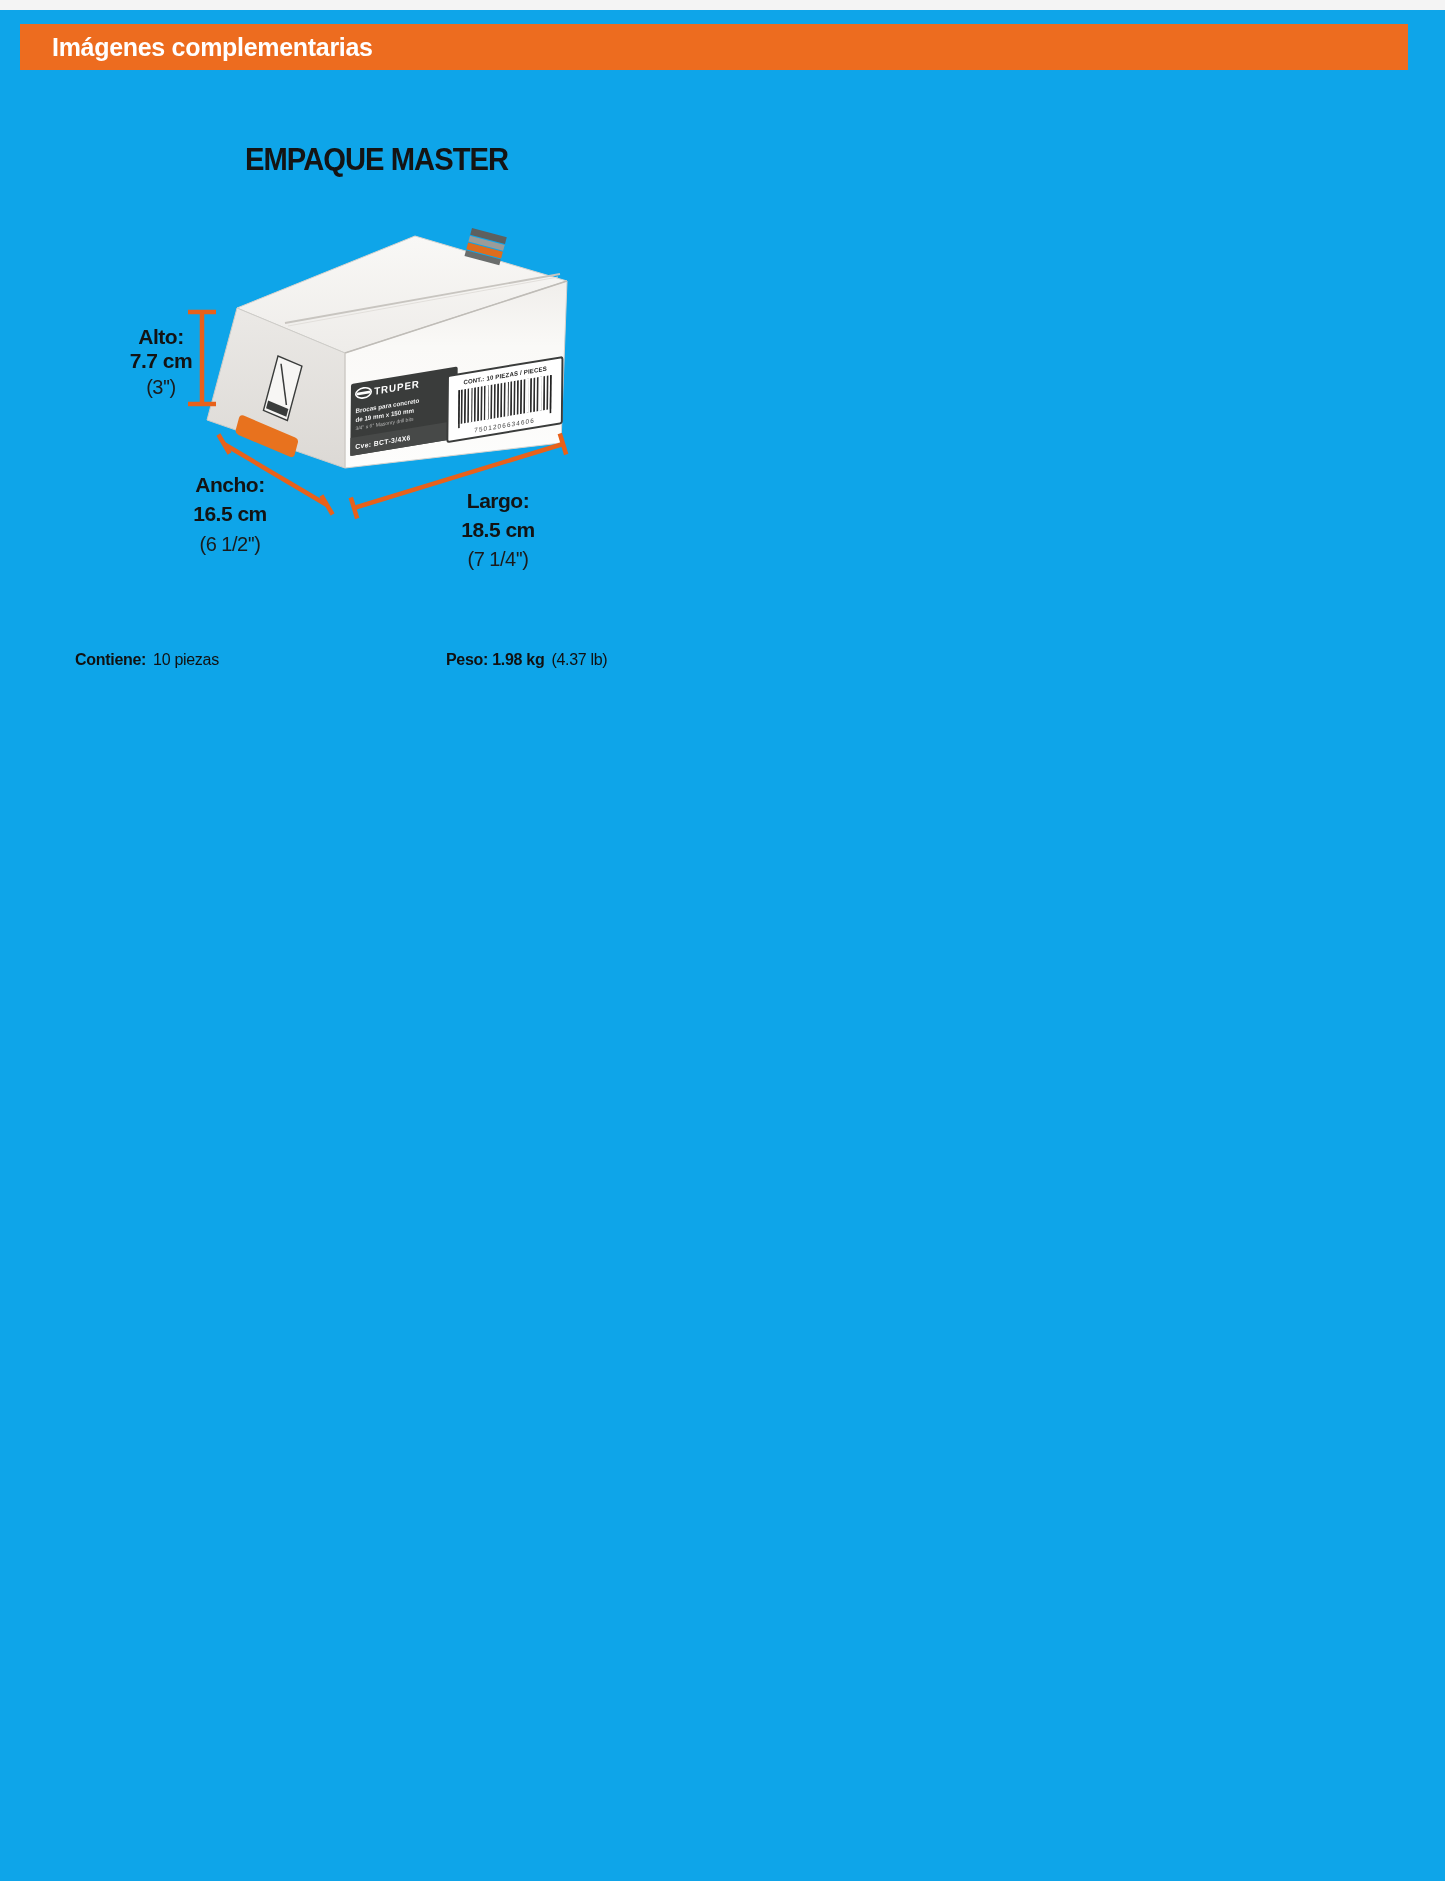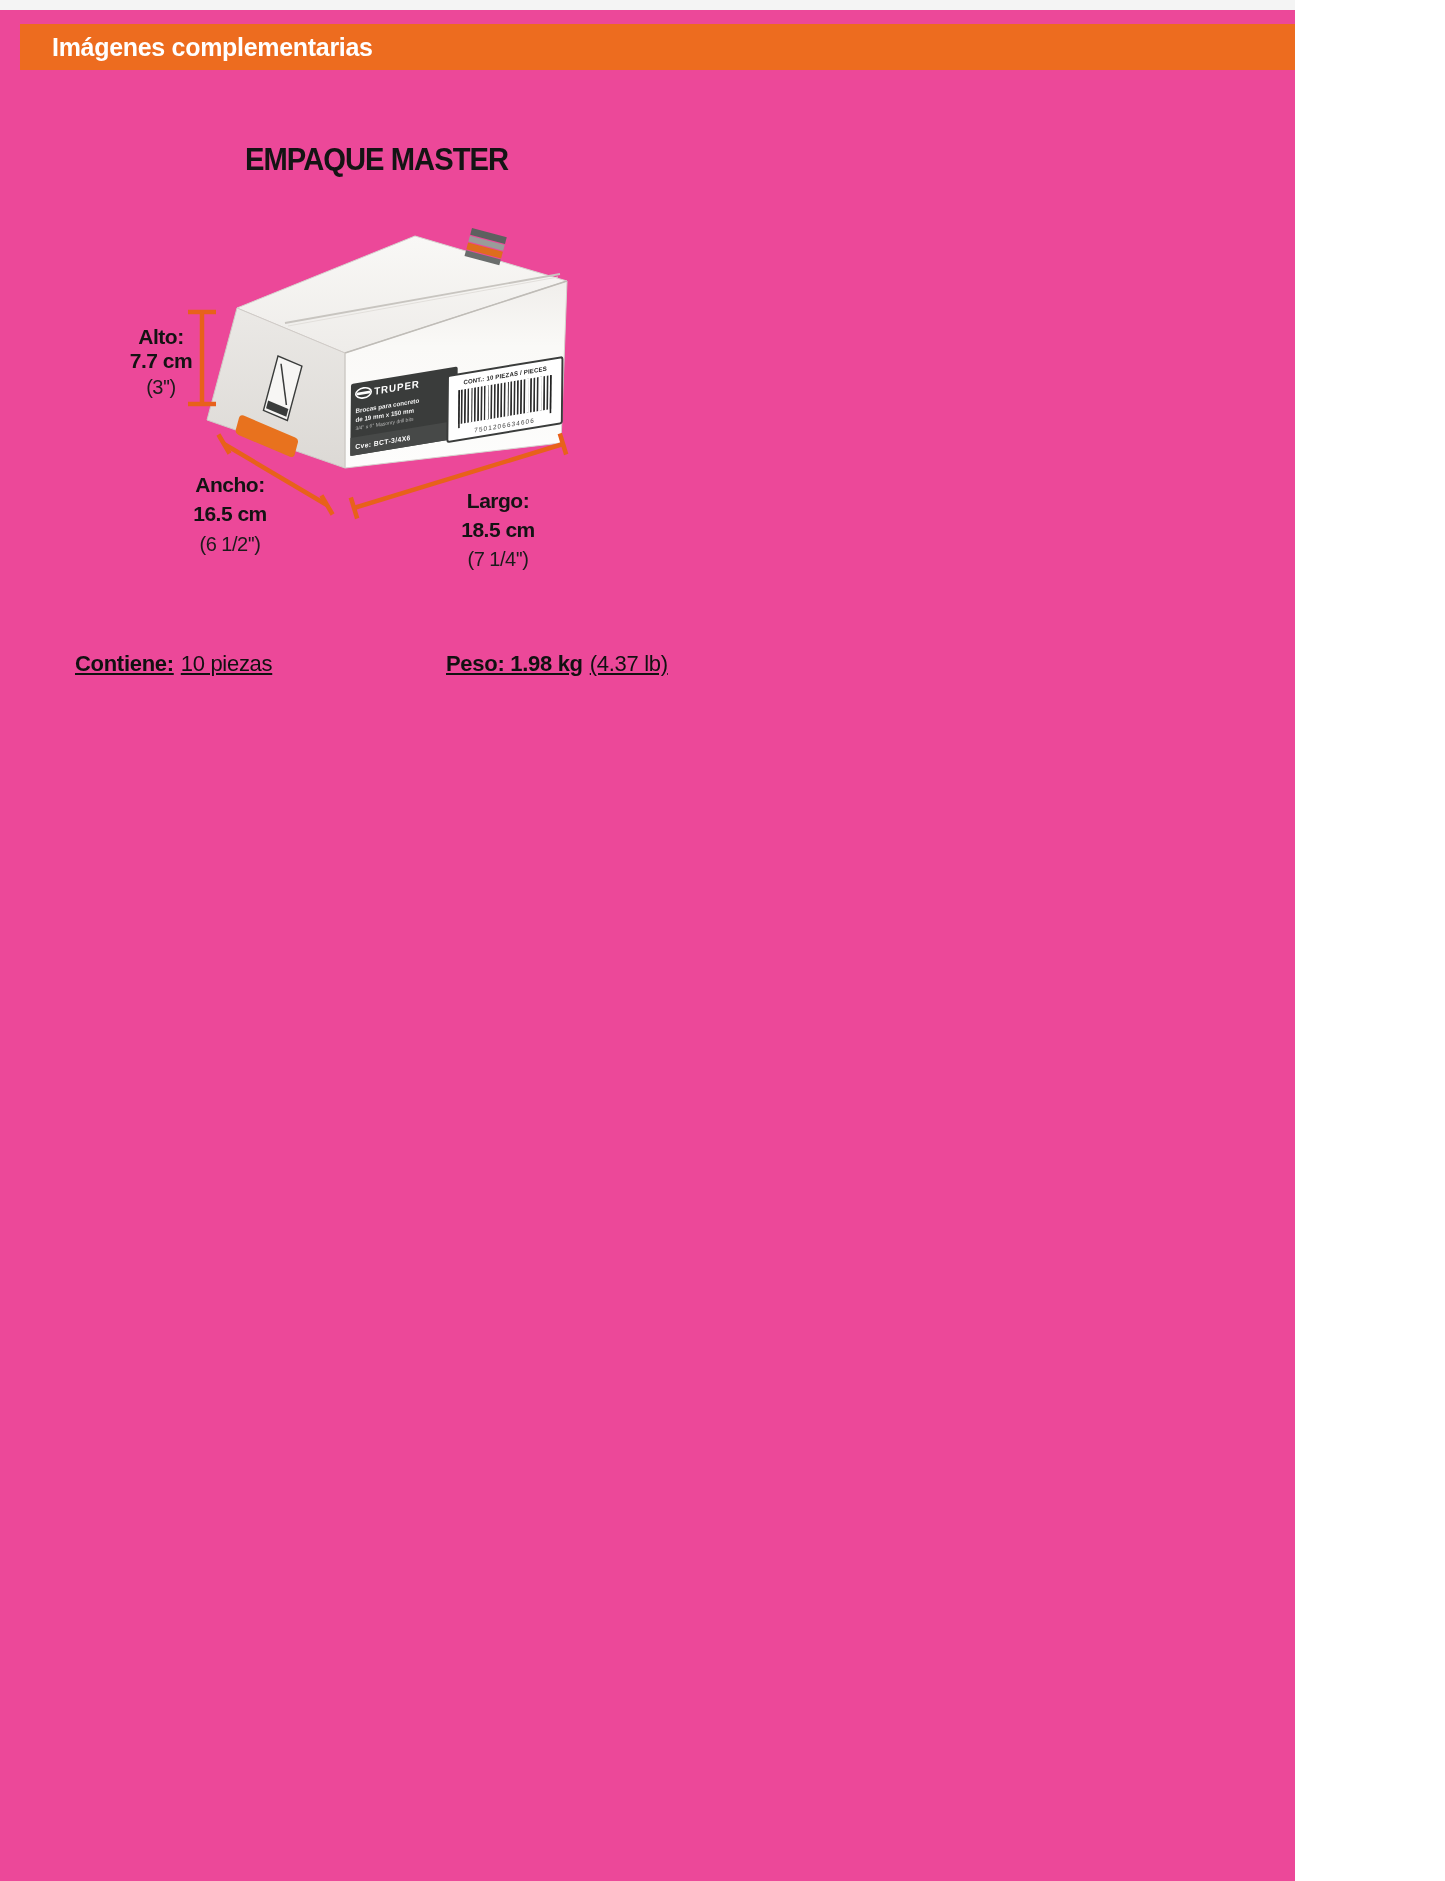--- a/index.html
+++ b/index.html
@@ -1,18 +1,18 @@
 <!DOCTYPE html>
 <html><head>
 <meta charset="utf-8">
 <style>
   * { margin:0; padding:0; box-sizing:border-box; }
   html,body { background:#ffffff; }
   body { font-family:"Liberation Sans", sans-serif; }
-  .page { position:relative; width:1295px; height:1881px; background:#ec4899; overflow:hidden; }
+  .page { position:relative; width:1445px; height:1881px; background:#0ea5e9; overflow:hidden; }
 
   .top-strip { position:absolute; top:0; left:0; width:100%; height:10px; background:#f4f4f4; }
 
   .header-bar {
     position:absolute; left:20px; top:24px; width:1388px; height:46px;
     background:#ED6C1F; display:flex; align-items:center; padding-left:32px;
   }
   .header-bar .header-title {
     color:#ffffff; font-size:25px; font-weight:bold; letter-spacing:-0.3px;
   }
@@ -29,21 +29,21 @@
   text { font-family:"Liberation Sans", sans-serif; }
   .dim-b { font-size:21px; font-weight:bold; fill:#131313; letter-spacing:-0.5px; text-anchor:middle; }
   .dim-r { font-size:20px; font-weight:normal; fill:#1b1b1b; letter-spacing:-0.5px; text-anchor:middle; }
   .lb-brand { font-size:10px; font-weight:bold; fill:#ffffff; letter-spacing:1px; }
   .lb-line  { font-size:6.4px; font-weight:bold; fill:#f2f2f2; }
   .lb-sub   { font-size:5.2px; fill:#b8b8b8; }
   .lb-code  { font-size:7px; font-weight:bold; fill:#ffffff; letter-spacing:0.4px; }
   .bc-caption { font-size:6.2px; font-weight:bold; fill:#1d1d1d; text-anchor:middle; letter-spacing:0.2px; }
   .bc-digits  { font-size:6.5px; fill:#3c3c3c; text-anchor:middle; letter-spacing:1.2px; }
 
-  .footer-item { position:absolute; top:651px; font-size:22px; color:#111; white-space:nowrap;text-decoration:underline; }
+  .footer-item { position:absolute; top:651px; font-size:16px; color:#111; white-space:nowrap; }
   .footer-item .lbl { font-weight:bold; letter-spacing:-0.3px; }
   .footer-item .val { font-weight:normal; margin-left:7px; letter-spacing:-0.3px; }
   .footer-contiene { left:75px; }
   .footer-peso { left:426px;margin-left:20px; }
 </style>
 </head>
 <body>
 
 <div class="page">
 

